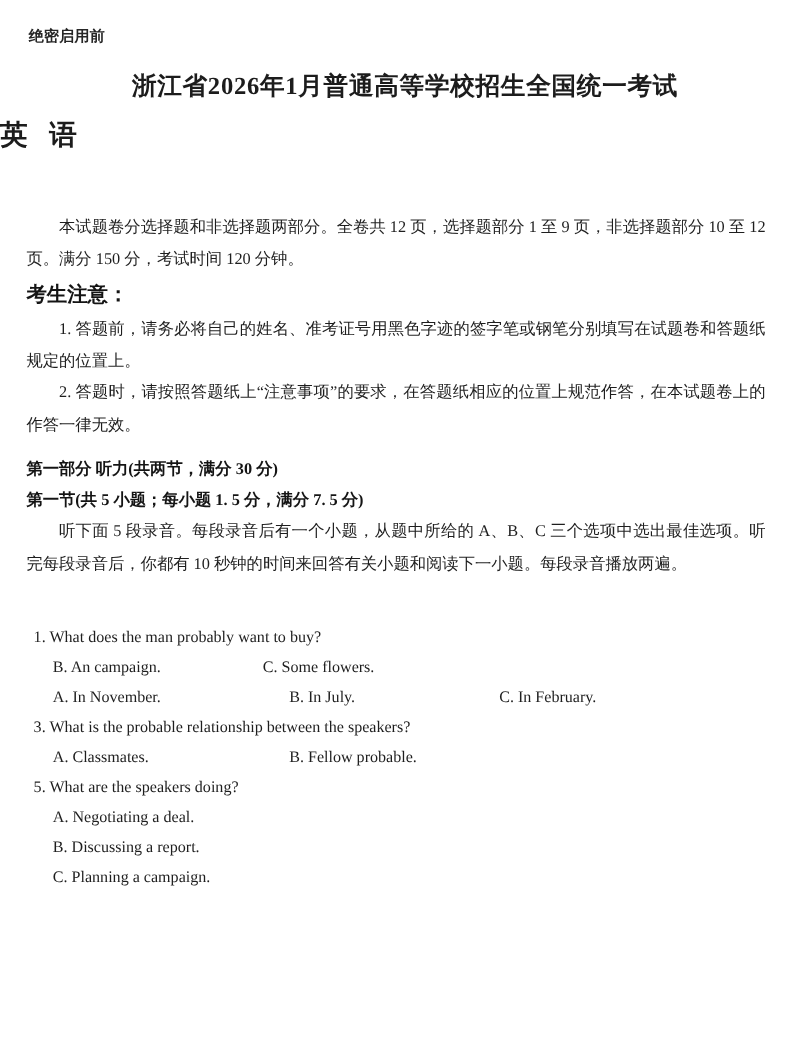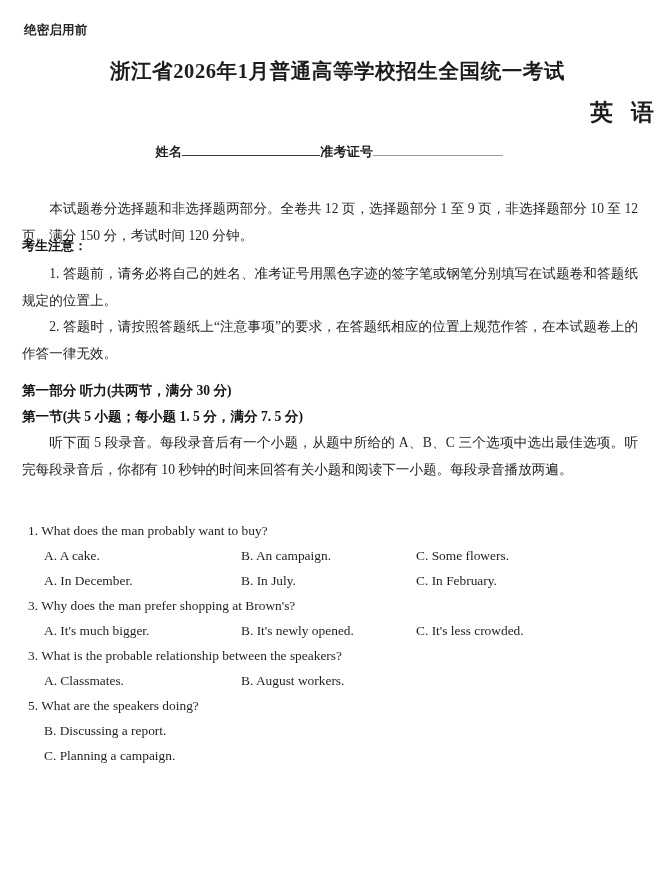--- a/index.html
+++ b/index.html
@@ -44,21 +44,21 @@
     font-size: 20.5px;
     font-weight: bold;
     letter-spacing: 0.6px;
     color: #1c1c1c;
   }
   .subject-title {
     position: absolute;
     left: 0;
     right: 0;
     top: 97px;
-    text-align: right;
+    text-align: left;
     font-size: 23px;
     font-weight: bold;
     letter-spacing: 5px;
     color: #1c1c1c;
     font-family: "DejaVu Sans", "Liberation Sans", sans-serif;
   }
 
   
   .candidate-line {
     position: absolute;
@@ -98,22 +98,22 @@
     text-align: justify;
     text-justify: inter-ideograph;
     color: #1e1e1e;
   }
   .indent { text-indent: 2em; }
   .bold-head {
     font-weight: bold;
     color: #141414;
   }
 
-  #intro-paragraph { top: 196px; }
-  #notice-heading  { top: 233px; font-size: 13px; }
+  #intro-paragraph { top: 176px; }
+  #notice-heading  { top: 233px; font-size: 17px; }
   #notice-item-1   { top: 261px; }
   #notice-item-2   { top: 314px; }
   #part-one-heading { top: 378px; }
   #section-one-heading { top: 404px; }
   #listening-directions { top: 430px; }
 
   
   .questions {
     position: absolute;
     left: 22px;
@@ -148,77 +148,66 @@
 <body>
 
 <div class="page">
 
   <div class="secrecy-label">绝密启用前</div>
 
   <div class="exam-title">浙江省2026年1月普通高等学校招生全国统一考试</div>
 
   <div class="subject-title">英 语</div>
 
-  <div class="candidate-line">
-    <span class="field-label">姓名</span><span class="rule rule-name"></span><span class="field-label">准考证号</span><span class="rule rule-id"></span>
-  </div>
 
   <div id="intro-paragraph" class="body-block indent">本试题卷分选择题和非选择题两部分。全卷共 12 页，选择题部分 1 至 9 页，非选择题部分 10 至 12 页。满分 150 分，考试时间 120 分钟。</div>
 
   <div id="notice-heading" class="body-block bold-head">考生注意：</div>
 
   <div id="notice-item-1" class="body-block indent">1. 答题前，请务必将自己的姓名、准考证号用黑色字迹的签字笔或钢笔分别填写在试题卷和答题纸规定的位置上。</div>
 
   <div id="notice-item-2" class="body-block indent">2. 答题时，请按照答题纸上“注意事项”的要求，在答题纸相应的位置上规范作答，在本试题卷上的作答一律无效。</div>
 
   <div id="part-one-heading" class="body-block bold-head">第一部分 听力(共两节，满分 30 分)</div>
 
   <div id="section-one-heading" class="body-block bold-head">第一节(共 5 小题；每小题 1. 5 分，满分 7. 5 分)</div>
 
   <div id="listening-directions" class="body-block indent">听下面 5 段录音。每段录音后有一个小题，从题中所给的 A、B、C 三个选项中选出最佳选项。听完每段录音后，你都有 10 秒钟的时间来回答有关小题和阅读下一小题。每段录音播放两遍。</div>
 
   <div class="questions">
 
     <div class="question-item">
       <div class="stem">1. What does the man probably want to buy?</div>
       <div class="options-row">
-        <span class="opt-a">A. A cake.</span>
         <span class="opt-b">B. An campaign.</span>
         <span class="opt-c">C. Some flowers.</span>
       </div>
     </div>
 
     <div class="question-item">
       <div class="options-row">
-        <span class="opt-a">A. In December.</span>
+        <span class="opt-a">A. In November.</span>
         <span class="opt-b">B. In July.</span>
         <span class="opt-c">C. In February.</span>
       </div>
     </div>
 
-    <div class="question-item">
-      <div class="stem">3. Why does the man prefer shopping at Brown's?</div>
-      <div class="options-row">
-        <span class="opt-a">A. It's much bigger.</span>
-        <span class="opt-b">B. It's newly opened.</span>
-        <span class="opt-c">C. It's less crowded.</span>
-      </div>
-    </div>
 
     <div class="question-item">
       <div class="stem">3. What is the probable relationship between the speakers?</div>
       <div class="options-row">
         <span class="opt-a">A. Classmates.</span>
-        <span class="opt-b">B. August workers.</span>
+        <span class="opt-b">B. Fellow probable.</span>
       </div>
     </div>
 
     <div class="question-item">
       <div class="stem">5. What are the speakers doing?</div>
       <div class="options-stack">
+        <div class="opt">A. Negotiating a deal.</div>
         <div class="opt">B. Discussing a report.</div>
         <div class="opt">C. Planning a campaign.</div>
       </div>
     </div>
 
   </div>
 
 </div>
 
 </body></html>

